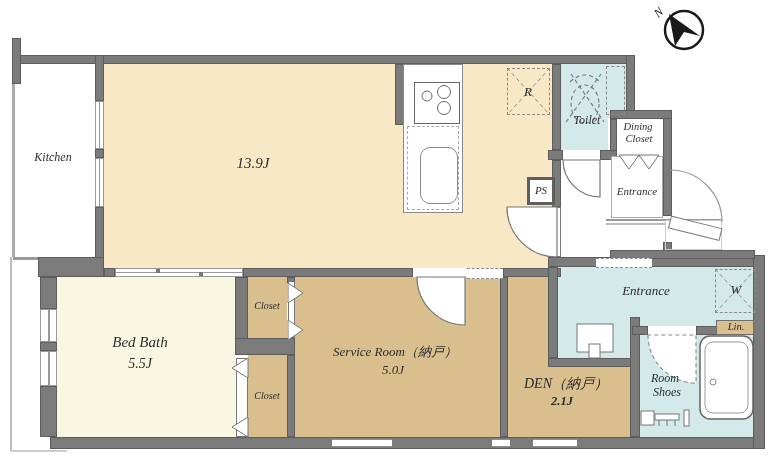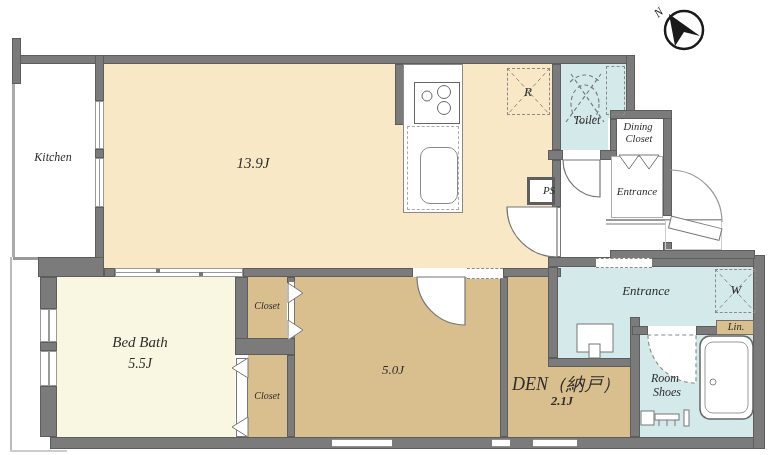--- a/index.html
+++ b/index.html
@@ -175,30 +175,31 @@
       <circle cx="684" cy="30" r="19" fill="none" stroke="#1a1a1a" stroke-width="2.5"></circle>
       <polygon points="669,14 700,36 684,32 675,46" fill="#1a1a1a"></polygon>
       <text x="658" y="18" transform="rotate(-40 658 18)" font-family="Liberation Serif, serif" font-style="italic" font-size="12" fill="#1a1a1a">N</text>
     </g>
   </svg>
 
   <div class="label" style="left:253px;top:164px;font-size:15px;">13.9J</div>
   <div class="label" style="left:53px;top:157px;font-size:12px;">Kitchen</div>
   <div class="label" style="left:140px;top:343px;font-size:15px;">Bed Bath</div>
   <div class="label" style="left:140px;top:364px;font-size:14px;">5.5J</div>
+  <div class="label" style="left:395px;top:352px;font-size:13px;">Service Room（納戸）</div>
   <div class="label" style="left:393px;top:370px;font-size:13px;">5.0J</div>
-  <div class="label" style="left:566px;top:384px;font-size:18px;">DEN（納戸）</div>
+  <div class="label" style="left:566px;top:384px;font-size:14px;">DEN（納戸）</div>
   <div class="label" style="left:562px;top:402px;font-size:12.5px;font-weight:bold;">2.1J</div>
   <div class="label" style="left:587px;top:120px;font-size:12px;">Toilet</div>
   <div class="label" style="left:638px;top:127px;font-size:10.5px;">Dining</div>
   <div class="label" style="left:639px;top:139px;font-size:10.5px;">Closet</div>
   <div class="label" style="left:637px;top:192px;font-size:11px;">Entrance</div>
   <div class="label" style="left:646px;top:291px;font-size:13px;">Entrance</div>
   <div class="label" style="left:665px;top:378px;font-size:12px;">Room</div>
   <div class="label" style="left:667px;top:392px;font-size:12px;">Shoes</div>
   <div class="label" style="left:736px;top:327px;font-size:10.5px;text-align:center;">Lin.</div>
   <div class="label" style="left:267px;top:306px;font-size:10px;">Closet</div>
   <div class="label" style="left:267px;top:396px;font-size:10px;">Closet</div>
-  <div class="label" style="left:541px;top:191px;font-size:11px;margin-left:8px;">PS</div>
+  <div class="label" style="left:541px;top:191px;font-size:11px;">PS</div>
   <div class="label" style="left:528px;top:92px;font-size:13px;">R</div>
   <div class="label" style="left:736px;top:290px;font-size:13px;">W</div>
 
 </div>
 
 </body></html>

